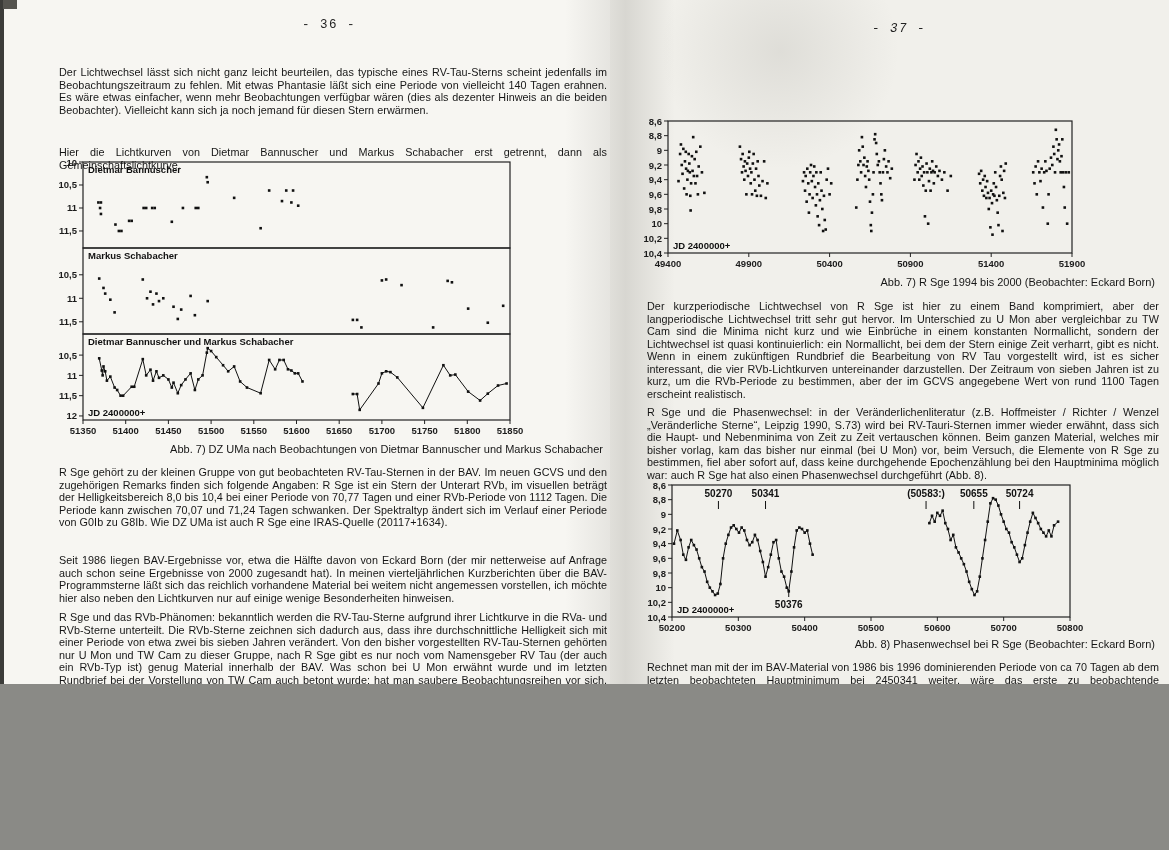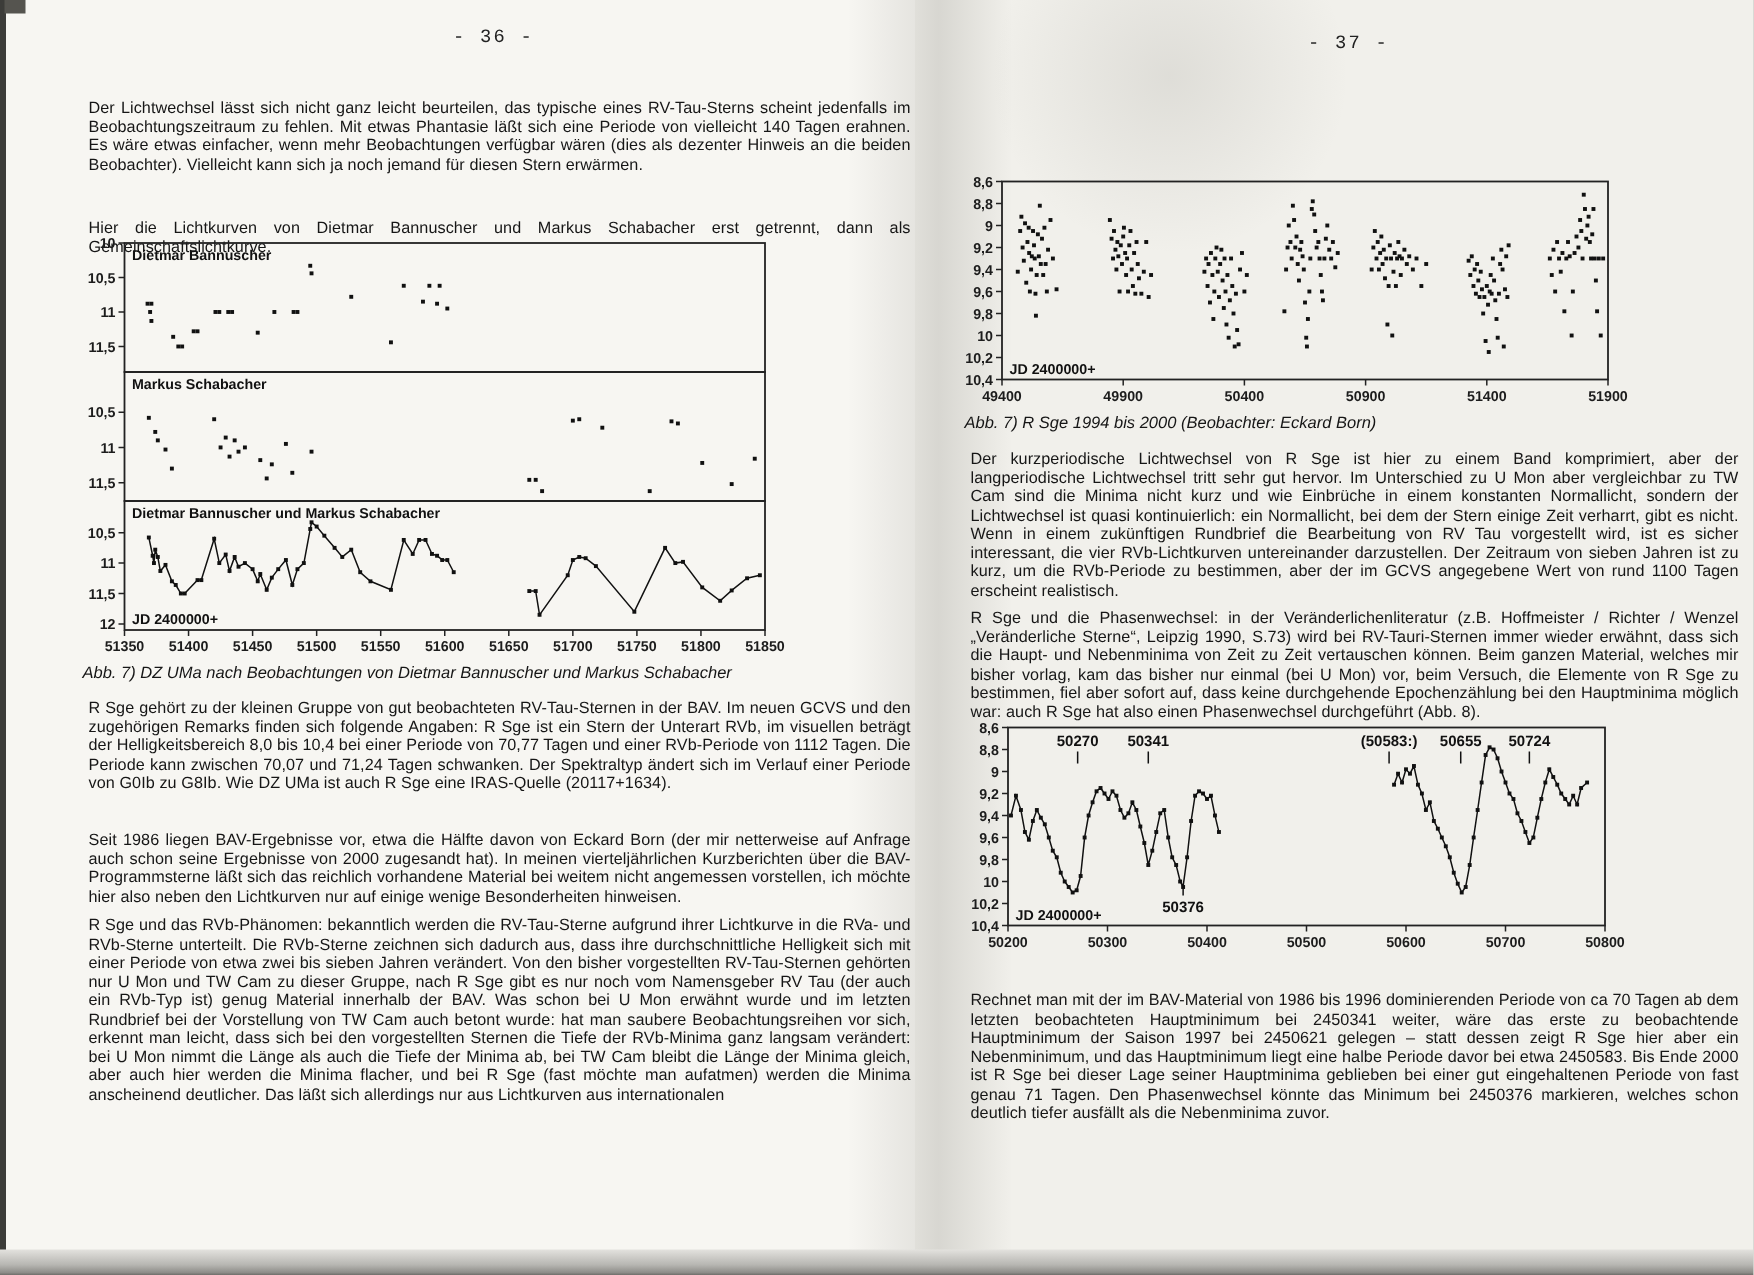--- a/index.html
+++ b/index.html
@@ -1,48 +1,48 @@
 <!DOCTYPE html>
 <html><head>
 <meta charset="utf-8">
 <style>
   html,body{margin:0;padding:0;}
   body{width:1169px;height:850px;overflow:hidden;background:#8a8a86;}
-  .scan{position:relative;width:1169px;height:850px;background:#f7f6f2;overflow:hidden;
+  .scan{position:relative;width:1169px;height:684px;background:#f7f6f2;overflow:hidden;
         font-family:"Liberation Sans",sans-serif;color:#181818;}
   .edge-left{position:absolute;left:0;top:0;width:4px;height:836px;background:#3c3c39;}
   .corner-mark{position:absolute;left:3px;top:0;width:14px;height:9px;background:#55544f;}
   .right-tone{position:absolute;left:610px;top:0;width:559px;height:836px;background:rgba(80,78,70,0.035);}
   .binding{position:absolute;left:565px;top:0;width:110px;height:836px;
            background:linear-gradient(90deg,rgba(70,68,60,0) 0%,rgba(70,68,60,0.10) 42%,rgba(70,68,60,0.15) 55%,rgba(70,68,60,0) 100%);}
   .smudge{position:absolute;left:660px;top:0;width:240px;height:170px;
           background:radial-gradient(ellipse at 50% 30%,rgba(110,108,100,0.14),rgba(110,108,100,0) 70%);}
   .bottom-band{position:absolute;left:0;top:833px;width:1169px;height:17px;
                background:linear-gradient(180deg,#e3e2de 0%,#b7b6b2 60%,#8f8e8a 90%,#6f6e6a 100%);}
   .page{position:absolute;top:0;}
   .page-left{left:55px;width:548px;height:836px;}
   .page-right{left:643px;width:512px;height:836px;}
   .page-num{position:absolute;left:0;width:100%;text-align:center;
             font-family:"Liberation Mono","DejaVu Sans Mono",monospace;
             font-size:12.5px;letter-spacing:1.5px;color:#222;}
   .page-left .page-num{top:18px;}
-  .page-right .page-num{top:22px;}
+  .page-right .page-num{top:22px;font-style:italic;}
   p.body-text{position:absolute;left:0;margin:4px;text-align:justify;
               font-size:10.8px;line-height:12.5px;letter-spacing:0.05px;color:#161616;}
   .page-left p.body-text{width:548px;}
   .page-right p.body-text{width:512px;}
   p.body-text b{font-weight:400;}
   .lp1{top:62px;}  .lp2{top:142px;}
   .lp3{top:462px;} .lp4{top:550px;} .lp5{top:607px;}
   .rp1{top:68px;}  .rp2{top:296px;} .rp3{top:402px;} .rp4{top:657px;}
   .figure-svg{position:absolute;left:0;}
   .fig6{top:156px;}
   .fig7{top:115px;}
   .fig8{top:479px;}
-  .caption{position:absolute;left:0;width:100%;text-align:left;font-size:11px;color:#161616;font-style:italic;}
+  .caption{position:absolute;left:0;width:100%;text-align:right;font-size:11px;color:#161616;}
   .cap6{top:443px;}
   .cap7{top:276px;}
   .cap8{top:638px;}
   svg text{font-family:"Liberation Sans",sans-serif;}
   svg .tick{font-size:9.5px;font-weight:600;fill:#1c1c1c;}
   svg .plabel{font-size:9.5px;font-weight:700;fill:#111;}
   svg .ann{font-size:10px;font-weight:600;fill:#111;}
 </style>
 </head>
 <body>
@@ -672,16 +672,17 @@
         <line x1="122.53" y1="22" x2="122.53" y2="30" stroke="#111" stroke-width="1"></line>
         <text x="283.0566666666666" y="18" text-anchor="middle" class="ann">(50583:)</text>
         <line x1="283.0566666666666" y1="22" x2="283.0566666666666" y2="30" stroke="#111" stroke-width="1"></line>
         <text x="330.81666666666666" y="18" text-anchor="middle" class="ann">50655</text>
         <line x1="330.81666666666666" y1="22" x2="330.81666666666666" y2="30" stroke="#111" stroke-width="1"></line>
         <text x="376.58666666666664" y="18" text-anchor="middle" class="ann">50724</text>
         <line x1="376.58666666666664" y1="22" x2="376.58666666666664" y2="30" stroke="#111" stroke-width="1"></line>
         <line x1="145.74666666666667" y1="110" x2="145.74666666666667" y2="118" stroke="#111" stroke-width="1"></line>
         <text x="145.74666666666667" y="129" text-anchor="middle" class="ann">50376</text>
       </svg>
+    <div class="caption cap8">Abb. 8)  Phasenwechsel bei R Sge (Beobachter: Eckard Born)</div>
 
     <p class="body-text rp4">Rechnet man mit der im BAV-Material von 1986 bis 1996 dominierenden Periode von ca 70 Tagen ab dem letzten beobachteten Hauptminimum bei 2450341 weiter, wäre das erste zu beobachtende Hauptminimum der Saison 1997 bei 2450621 gelegen – statt dessen zeigt R Sge hier aber ein Nebenminimum, und das Hauptminimum liegt eine halbe Periode davor bei etwa 2450583. Bis Ende 2000 ist R Sge bei dieser Lage seiner Hauptminima geblieben bei einer gut eingehaltenen Periode von fast genau 71 Tagen. Den Phasenwechsel könnte das Minimum bei 2450376 markieren, welches schon deutlich tiefer ausfällt als die Nebenminima zuvor.</p>
   </div>
 </div>
 
 </body></html>

